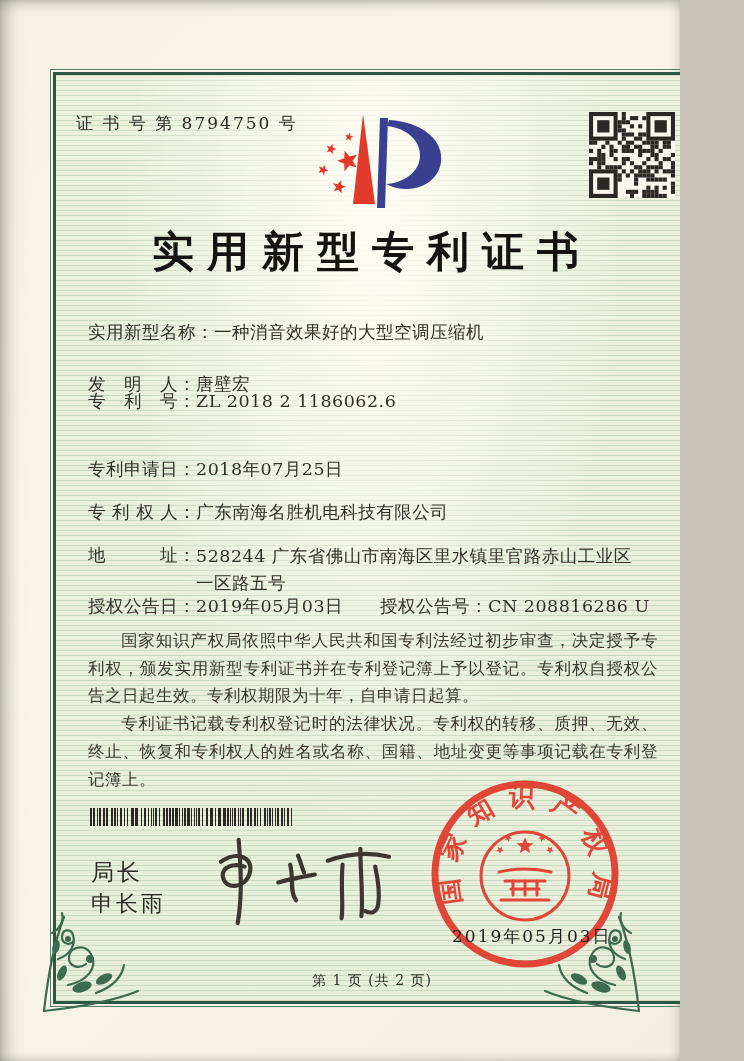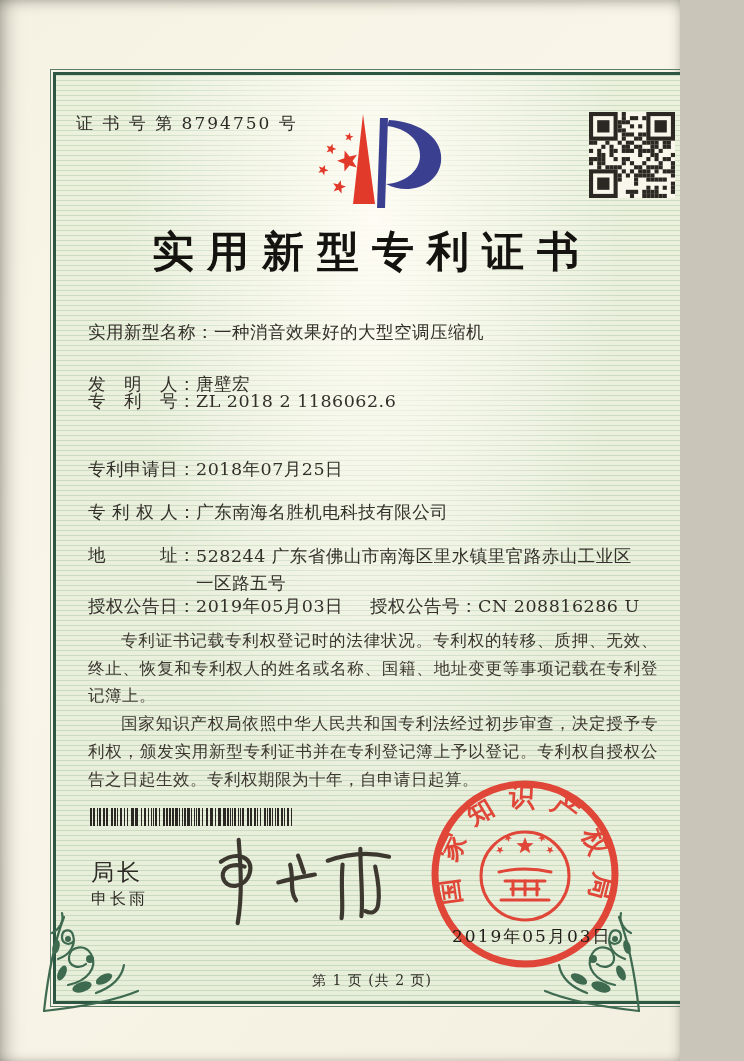--- a/index.html
+++ b/index.html
@@ -43,31 +43,31 @@
     position:absolute;left:0;top:224px;width:744px;text-align:center;
     font-size:42px;font-weight:600;color:#15130f;letter-spacing:13px;z-index:2;
   }
   
   .field-row{position:absolute;left:88px;font-size:17.5px;color:#33302a;letter-spacing:.5px;z-index:2;}
   .field-row .label{color:#33302a;}
   .field-row .value{color:#33302a;}
   .addr .value{display:inline-block;width:442px;vertical-align:top;line-height:1.55;}
   .grant-row{position:absolute;left:0;width:744px;z-index:2;}
   .grant-row .pair-left{position:absolute;left:88px;font-size:17.5px;color:#33302a;letter-spacing:.5px;white-space:nowrap;}
-  .grant-row .pair-right{position:absolute;left:370px;font-size:17.5px;color:#33302a;letter-spacing:.5px;white-space:nowrap;}
+  .grant-row .pair-right{position:absolute;left:380px;font-size:17.5px;color:#33302a;letter-spacing:.5px;white-space:nowrap;}
   
   .body-text{
     position:absolute;left:88px;top:627px;width:570px;z-index:2;
     font-size:16.5px;line-height:1.68;color:#3c372f;text-align:justify;letter-spacing:.5px;
   }
   .body-text p{margin:0;text-indent:2em;}
   
   .barcode{position:absolute;left:90px;top:808px;width:202px;height:18px;z-index:2;}
   .director-label{position:absolute;left:91px;top:857px;font-size:23px;color:#2e2b26;letter-spacing:3px;z-index:2;}
-  .director-name{position:absolute;left:91px;top:889px;font-size:16px;color:#2e2b26;letter-spacing:3px;z-index:2;}
+  .director-name{position:absolute;left:91px;top:889px;font-size:22px;color:#2e2b26;letter-spacing:3px;z-index:2;}
   .signature{position:absolute;left:196px;top:834px;width:212px;height:94px;z-index:3;}
   .seal{position:absolute;left:425px;top:774px;width:200px;height:200px;z-index:2;opacity:.92;}
   .seal-date{position:absolute;left:452px;top:925px;font-size:17px;color:#201e19;letter-spacing:2px;z-index:4;}
   .page-info{position:absolute;left:0;top:972px;width:744px;text-align:center;font-size:14px;color:#2e2b26;letter-spacing:1px;z-index:2;}
   .back-note{position:absolute;left:0;top:1018px;width:700px;text-align:center;font-size:15px;color:#3a362e;letter-spacing:2px;z-index:2;}
 </style>
 </head>
 <body>
 
 <div class="page">
@@ -298,22 +298,22 @@
   </div>
   <div class="field-row addr" style="top:543px">
     <span class="label">地　　　址：</span><span class="value">528244 广东省佛山市南海区里水镇里官路赤山工业区一区路五号</span>
   </div>
   <div class="grant-row" style="top:594px">
     <span class="pair-left"><span>授权公告日：</span><span>2019年05月03日</span></span>
     <span class="pair-right"><span>授权公告号：</span><span>CN 208816286 U</span></span>
   </div>
 
   <div class="body-text">
+    <p>国家知识产权局依照中华人民共和国专利法经过初步审查，决定授予专利权，颁发实用新型专利证书并在专利登记簿上予以登记。专利权自授权公告之日起生效。专利权期限为十年，自申请日起算。</p>
     <p>专利证书记载专利权登记时的法律状况。专利权的转移、质押、无效、终止、恢复和专利权人的姓名或名称、国籍、地址变更等事项记载在专利登记簿上。</p>
-    <p>国家知识产权局依照中华人民共和国专利法经过初步审查，决定授予专利权，颁发实用新型专利证书并在专利登记簿上予以登记。专利权自授权公告之日起生效。专利权期限为十年，自申请日起算。</p>
   </div>
 
   <svg class="barcode" viewBox="0 0 202 18" preserveAspectRatio="none" id="barcode-svg">
       <rect x="0" y="0" width="2" height="18" fill="#2b2722"></rect>
       <rect x="3" y="0" width="2" height="18" fill="#2b2722"></rect>
       <rect x="7" y="0" width="1" height="18" fill="#2b2722"></rect>
       <rect x="9" y="0" width="2" height="18" fill="#2b2722"></rect>
       <rect x="13" y="0" width="2" height="18" fill="#2b2722"></rect>
       <rect x="16" y="0" width="2" height="18" fill="#2b2722"></rect>
       <rect x="21" y="0" width="2" height="18" fill="#2b2722"></rect>

